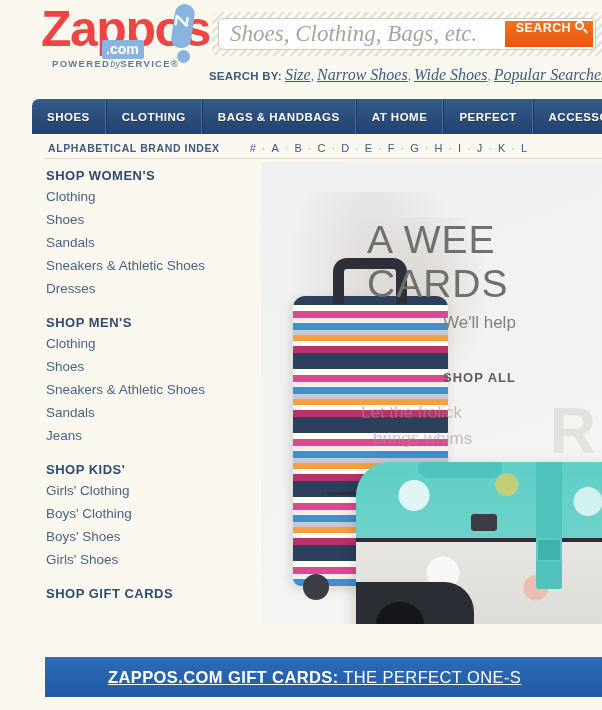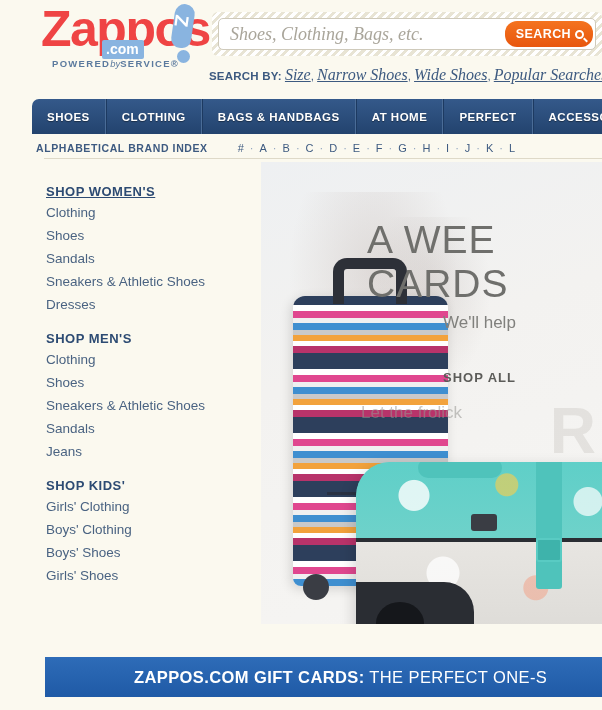--- a/index.html
+++ b/index.html
@@ -85,33 +85,33 @@
     border: 1px solid #cfcabb;
     border-radius: 5px;
     display: flex; align-items: center;
     overflow: hidden;
   }
   .search-input {
     flex: 1;
     border: 0; outline: 0;
     font-family: "Liberation Serif", serif;
     font-style: italic;
-    font-size: 18px;
+    font-size: 23px;
     color: #0c4a6e;
     padding-left: 11px;
     background: transparent;
   }
   .search-input::placeholder { color: #a9a59a; opacity: 1; }
   .search-btn {
     position: absolute; right: 2px; top: 2px;
     height: 26px;
-    display: flex; align-items: center; gap: 4px;
+    display: flex; align-items: flex-start; gap: 4px;
     padding: 0 9px 0 11px;
     border: 0;
-    border-radius: 12px;
+    border-radius: 0;
     background: linear-gradient(#f4731f, #e8560d);
     color: #ffffff;
     font-size: 12.5px;
     font-weight: bold;
     letter-spacing: 0.4px;
     cursor: pointer;
     font-family: "Liberation Sans", sans-serif;
   }
   .mag {
     display: inline-block; position: relative;
@@ -165,21 +165,21 @@
 
   .brand-index {
     position: absolute; left: 32px; top: 138px;
     width: 570px; height: 20px;
     display: flex; align-items: center;
     white-space: nowrap;
   }
   .bi-label {
     font-size: 10.5px; font-weight: bold; letter-spacing: 0.6px;
     color: #3d5a80;
-    margin-left: 4px;
+    margin-left: 16px;
   }
   .bi-letters { margin-left: 24px; display: flex; align-items: center; }
   .bi-letters .ltr {
     font-size: 11px; color: #3d5a80;
     padding: 0 6px; cursor: pointer;
   }
   .bi-letters .sep { color: #8fa3bd; font-size: 11px; }
   .hr-line {
     position: absolute; left: 44px; top: 158px;
     width: 558px; height: 1px; background: #ded9c8;
@@ -190,21 +190,21 @@
     position: absolute; left: 46px; top: 168px;
     width: 210px;
   }
   .side-head {
     font-size: 13px; font-weight: bold;
     color: #2d4b73;
     letter-spacing: 0.5px;
     margin-top: 18px;
     margin-bottom: 6px;
   }
-  .sidebar .side-head:first-child { margin-top: 16px; text-decoration: underline; }
+  .sidebar .side-head:first-child { margin-top: 0; }
   .side-link {
     display: block;
     font-size: 13.5px;
     color: #4a6382;
     margin: 0 0 7px 0;
     line-height: 16px;
     cursor: pointer;
     text-decoration: none;
   }
 
@@ -385,25 +385,26 @@
   
   .gift {
     position: absolute; left: 45px; top: 657px;
     width: 557px; height: 40px;
     background: linear-gradient(#2e6cb8, #1f5aa6);
     display: flex; align-items: center;
     overflow: hidden;
     cursor: pointer;
   }
   .gift-text {
-    margin-left: 89px;
+    margin-left: 63px;
     color: #ffffff;
     font-size: 16.5px;
     letter-spacing: 0.4px;
     white-space: nowrap;
+    text-decoration: underline;
   }
   .gift-text b { font-weight: bold; }
 </style>
 </head>
 <body>
 
 <div id="page">
 
   <div class="header">
 
@@ -494,20 +495,21 @@
     <a class="side-link" href="#">Sneakers &amp; Athletic Shoes</a>
     <a class="side-link" href="#">Sandals</a>
     <a class="side-link" href="#">Jeans</a>
 
     <div class="side-head">SHOP KIDS'</div>
     <a class="side-link" href="#">Girls' Clothing</a>
     <a class="side-link" href="#">Boys' Clothing</a>
     <a class="side-link" href="#">Boys' Shoes</a>
     <a class="side-link" href="#">Girls' Shoes</a>
 
+    <div class="side-head">SHOP GIFT CARDS</div>
   </div>
 
   <div class="hero">
     <div class="hero-ghost-model"></div>
     <div class="hero-ghost-model2"></div>
     <div class="hero-ghost-text">R</div>
 
     <div class="case-stripe">
       <div class="case-zip"></div>
     </div>
@@ -529,20 +531,21 @@
     <div class="hero-title">
       <span>A WEE</span><br>
       <span>CARDS</span>
     </div>
     <div class="hero-sub">
       <span class="ln2">We'll help</span>
     </div>
     <div class="hero-cta">SHOP ALL</div>
     <div class="hero-foot">
       <span>Let the frolick</span>
+      <span class="ln2">brings whims</span>
     </div>
   </div>
 
   <div class="gift">
     <div class="gift-text">
       <b>ZAPPOS.COM GIFT CARDS:</b><span> THE PERFECT ONE-S</span>
     </div>
   </div>
 
 </div>

